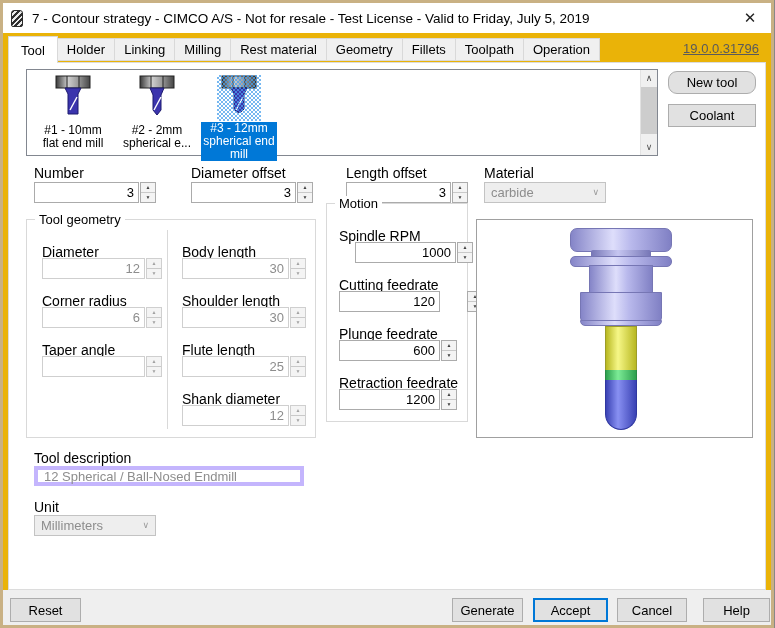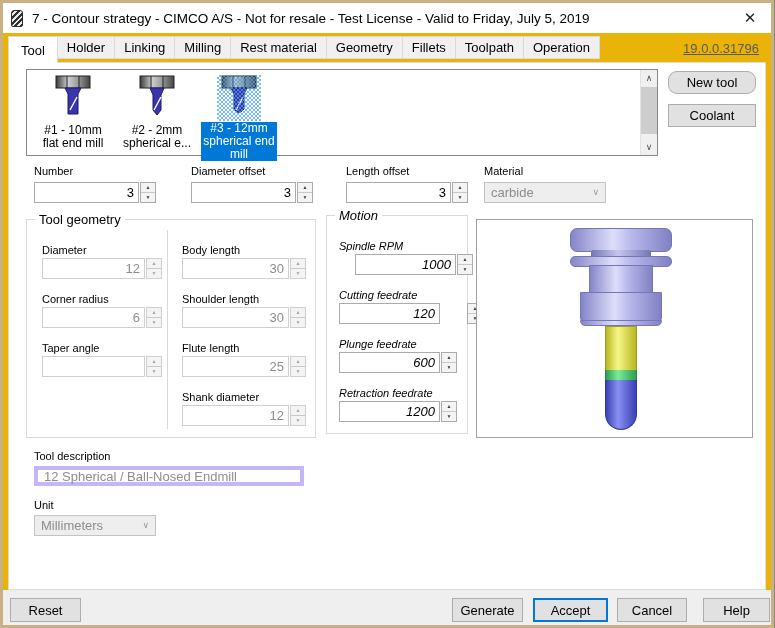--- a/index.html
+++ b/index.html
@@ -11,21 +11,21 @@
     overflow:hidden;
   }
   
   .titlebar { position:absolute; left:0; top:0; right:0; height:30px; background:#fff; display:flex; align-items:center; }
   .win-icon { width:12px; height:17px; margin-left:8px; border:1px solid #2b2b2b; border-radius:3px 3px 2px 2px;
     background:repeating-linear-gradient(135deg,#2e2e2e 0 2px,#e9e9e9 2px 4px); }
   .title-text { margin-left:9px; font-size:13.5px; color:#000; white-space:nowrap; }
   .close-btn { position:absolute; right:10px; top:4px; width:22px; height:22px; display:flex; align-items:center; justify-content:center;
     font-size:15px; color:#222; cursor:default; }
   
-  .tabs { position:absolute; left:5px; top:33px; height:27px; display:flex; align-items:flex-start; z-index:3; }
+  .tabs { position:absolute; left:5px; top:33px; height:27px; display:flex; align-items:center; z-index:3; }
   .tab { height:23px; padding:0 9px; display:flex; align-items:center; background:#f0f0f0;
     border:1px solid #d9d9d9; margin-right:-1px; font-size:13px; white-space:nowrap; }
   .tab.active { height:27px; background:#fff; border-bottom:none; z-index:4; padding:0 12px; }
   .version-link { position:absolute; right:12px; top:38px; font-size:13px; color:#5a5a5a; text-decoration:underline; z-index:3; }
   
   .panel { position:absolute; left:5px; top:59px; width:758px; height:528px; background:#fff; border:1px solid #dcdcdc; }
   
   .toollist { position:absolute; left:17px; top:6px; width:632px; height:87px; border:1px solid #828790; background:#fff; }
   .items { position:absolute; left:0; top:0; right:17px; bottom:0; display:flex; padding:5px 0 0 6px; }
   .tool-item { width:80px; display:flex; flex-direction:column; align-items:center; margin-right:4px; }
@@ -44,21 +44,21 @@
     color:#505050; font-size:9px; }
   .scroll-arrow.up { top:0; }
   .scroll-arrow.down { bottom:0; }
   .scroll-thumb { position:absolute; left:0; top:17px; width:16px; height:47px; background:#cdcdcd; }
   
   .btn { background:#e1e1e1; border:1px solid #adadad; display:flex; align-items:center; justify-content:center;
     font-size:13px; font-family:"Liberation Sans",sans-serif; cursor:default; }
   .newtool-btn { position:absolute; left:659px; top:8px; width:88px; height:23px;border-radius:9px; }
   .coolant-btn { position:absolute; left:659px; top:41px; width:88px; height:23px; }
   
-  .lbl { position:absolute; font-size:11px; white-space:nowrap; }
+  .lbl { position:absolute; font-size:14px; white-space:nowrap; }
   .spinfield { position:absolute; display:flex; height:21px; }
   .sf-text { width:105px; height:21px; border:1px solid #ababab; background:#fff; text-align:right;
     padding:2px 4px 0 0; font-size:13px; }
   .spin { width:16px; height:21px; margin-left:1px; border:1px solid #ababab; background:#f4f4f4;
     display:flex; flex-direction:column; }
   .spin span { flex:1; display:flex; align-items:center; justify-content:center; font-size:5px; color:#404040; line-height:1; }
   .spin span:first-child { border-bottom:1px solid #c9c9c9; }
   .disabled .sf-text { color:#8d8d8d; border-color:#cfcfcf; }
   .disabled .spin { border-color:#cfcfcf; }
   .disabled .spin span { color:#a2a2a2; }
@@ -285,21 +285,21 @@
       <div class="lbl" style="left:155px; top:171px;">Shank diameter</div>
       <div class="spinfield disabled" style="left:155px; top:185px;">
         <div class="sf-text" style="width:107px;">12</div>
         <div class="spin">
             <span>▲</span>
             <span>▼</span>
           </div>
       </div>
     </div>
 
-    <div class="groupbox" style="left:317px; top:152px; width:142px; height:219px;font-style:italic;">
+    <div class="groupbox" style="left:317px; top:140px; width:142px; height:219px;">
       <div class="group-title">Motion</div>
 
       <div class="lbl" style="left:12px; top:24px;">Spindle RPM</div>
       <div class="spinfield" style="left:12px; top:38px;padding-left:16px;">
         <div class="sf-text" style="width:101px;">1000</div>
         <div class="spin">
             <span>▲</span>
             <span>▼</span>
           </div>
       </div>

